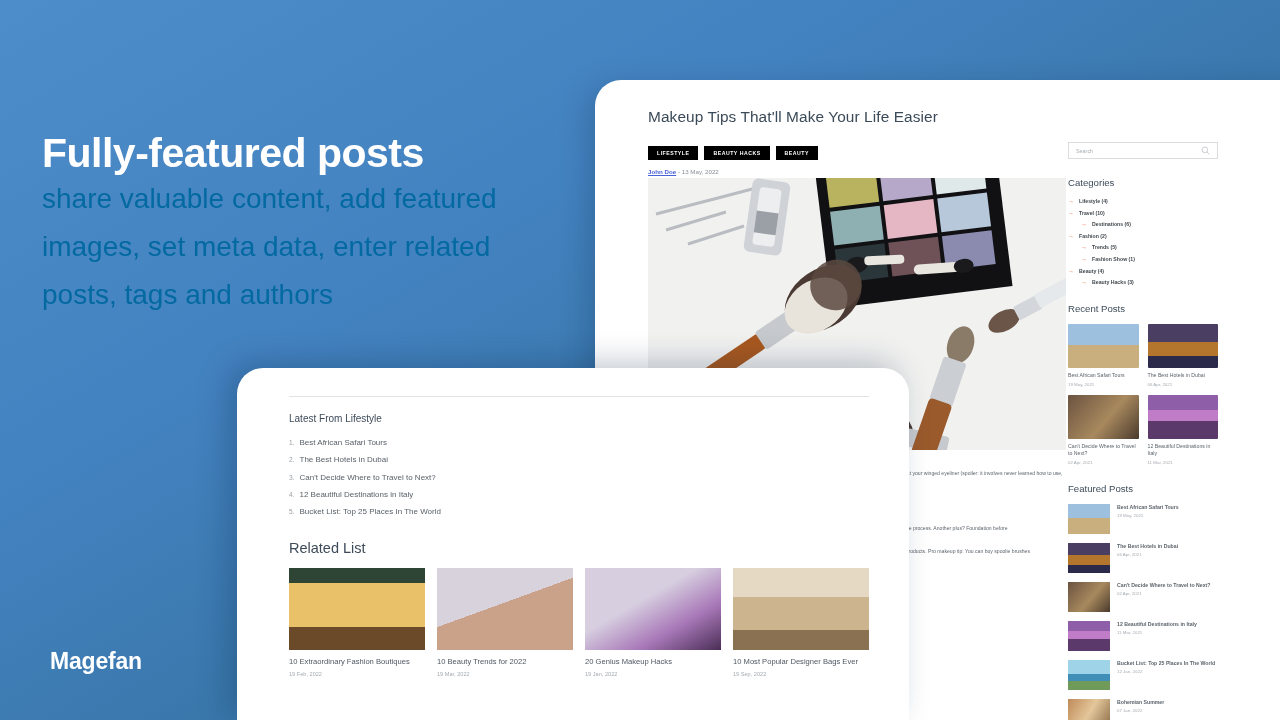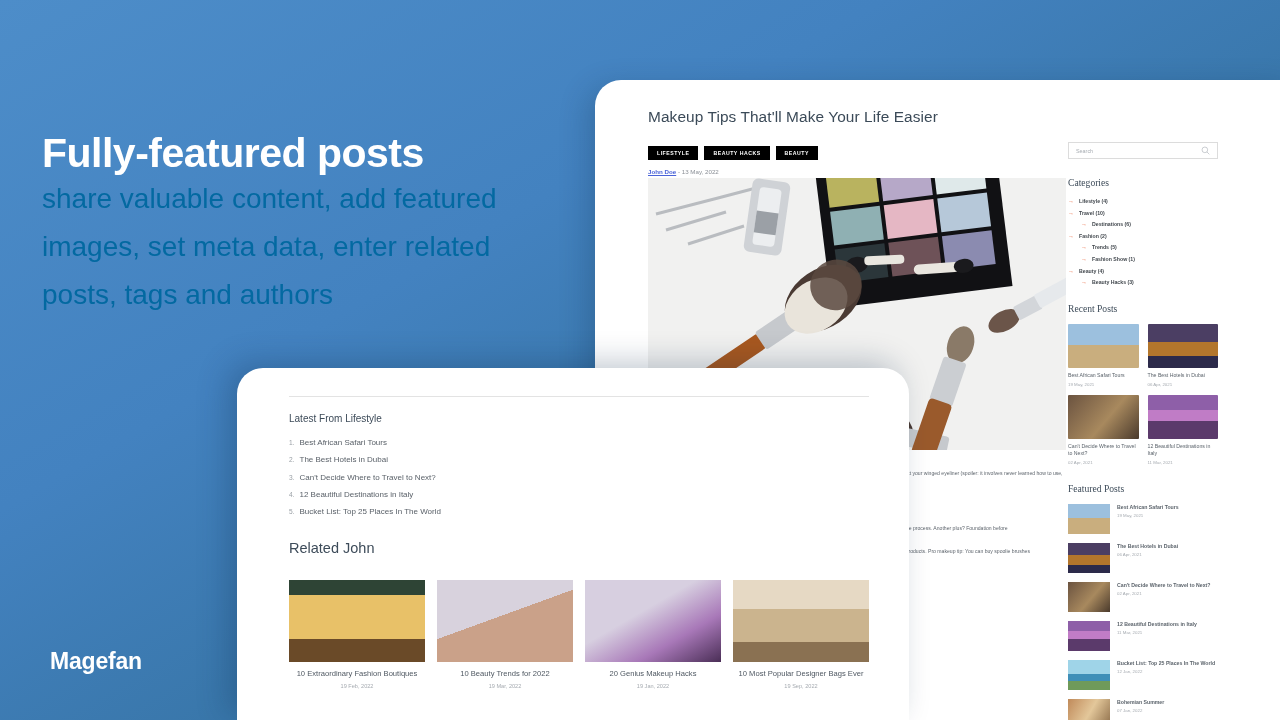--- a/index.html
+++ b/index.html
@@ -52,21 +52,21 @@
   .body-col { position: absolute; left: 53px; top: 388px; width: 418px; }
   .body-p { font-size: 5.1px; line-height: 2.05; color: #5d646c; margin-bottom: 12px; }
 
   
   .sidebar { position: absolute; left: 473px; top: 62px; width: 150px; }
   .searchbox {
     height: 17px; border: 1px solid #dcdcdc; background: #fff;
     display: flex; align-items: center; padding: 0 7px; justify-content: space-between;
   }
   .searchbox .ph { font-size: 5.4px; color: #a8adb3; }
-  .sb-title { font-size: 9.6px; color: #3d4b59; margin: 18px 0 10px; font-weight: 400; font-family: Liberation Serif, serif; }
+  .sb-title { font-size: 9.6px; color: #3d4b59; margin: 18px 0 10px; font-weight: 400; }
   .cat { display: flex; align-items: center; gap: 5px; margin-bottom: 5.6px; font-size: 5.2px;
          color: #42484e; font-weight: bold; }
   .cat.sub { padding-left: 13px; }
   .arrow { color: #e8663c; font-size: 6px; line-height: 1; }
 
   .rp-grid { display: grid; grid-template-columns: 1fr 1fr; gap: 8px 9px; }
   .rp-thumb { width: 100%; height: 44px; border-radius: 1px; }
   .rp-t { font-size: 5.2px; color: #5c646c; line-height: 1.45; margin-top: 4px; }
   .rp-d { font-size: 4.4px; color: #a6abb1; margin-top: 2px; }
 
@@ -83,21 +83,21 @@
     overflow: hidden;
   }
   .fc-inner { position: absolute; left: 52px; top: 28px; width: 580px; }
   .fc-rule { height: 1px; background: #e3e3e3; margin-bottom: 16px; }
   .fc-h { font-size: 10px; color: #3d4b59; font-weight: 400; }
   .lf-list { list-style: none; margin-top: 14px; }
   .lf-list li { font-size: 8px; color: #5a6169; margin-bottom: 8.3px; display: flex; gap: 5px; }
   .lf-list li .num { color: #9aa0a6; font-size: 6.6px; padding-top: 1px; }
 
   .rel-h { font-size: 14.5px; color: #3d4b59; margin-top: 24px; }
-  .rel-grid { display: grid; grid-template-columns: repeat(4, 1fr); gap: 12px; margin-top: 24px; text-align: center; }
+  .rel-grid { display: grid; grid-template-columns: repeat(4, 1fr); gap: 12px; margin-top: 12px; }
   .rel-img { width: 100%; height: 82px; }
   .rel-t { font-size: 7.6px; color: #4f5862; line-height: 1.32; margin-top: 7px; }
   .rel-d { font-size: 5.6px; color: #a6abb1; margin-top: 4px; }
 </style>
 </head>
 <body>
 
 <div class="promo">
   <div class="promo-title">Fully-featured posts</div>
   <div class="promo-sub">share valuable content, add featured images, set meta data, enter related posts, tags and authors</div>
@@ -323,21 +323,21 @@
       <li>
         <span class="num">4.</span>
         <span>12 Beautiful Destinations in Italy</span>
       </li>
       <li>
         <span class="num">5.</span>
         <span>Bucket List: Top 25 Places In The World</span>
       </li>
     </ol>
 
-    <div class="rel-h">Related John</div>
+    <div class="rel-h">Related List</div>
     <div class="rel-grid">
       <div>
         <div class="rel-img" style="background:linear-gradient(#2e4435 0 18%,#e8c168 18% 72%,#6a4a28 72% 100%);"></div>
         <div class="rel-t">10 Extraordinary Fashion Boutiques</div>
         <div class="rel-d">19 Feb, 2022</div>
       </div>
       <div>
         <div class="rel-img" style="background:linear-gradient(160deg,#d8d2dd 0 45%,#caa189 45% 100%);"></div>
         <div class="rel-t">10 Beauty Trends for 2022</div>
         <div class="rel-d">19 Mar, 2022</div>

